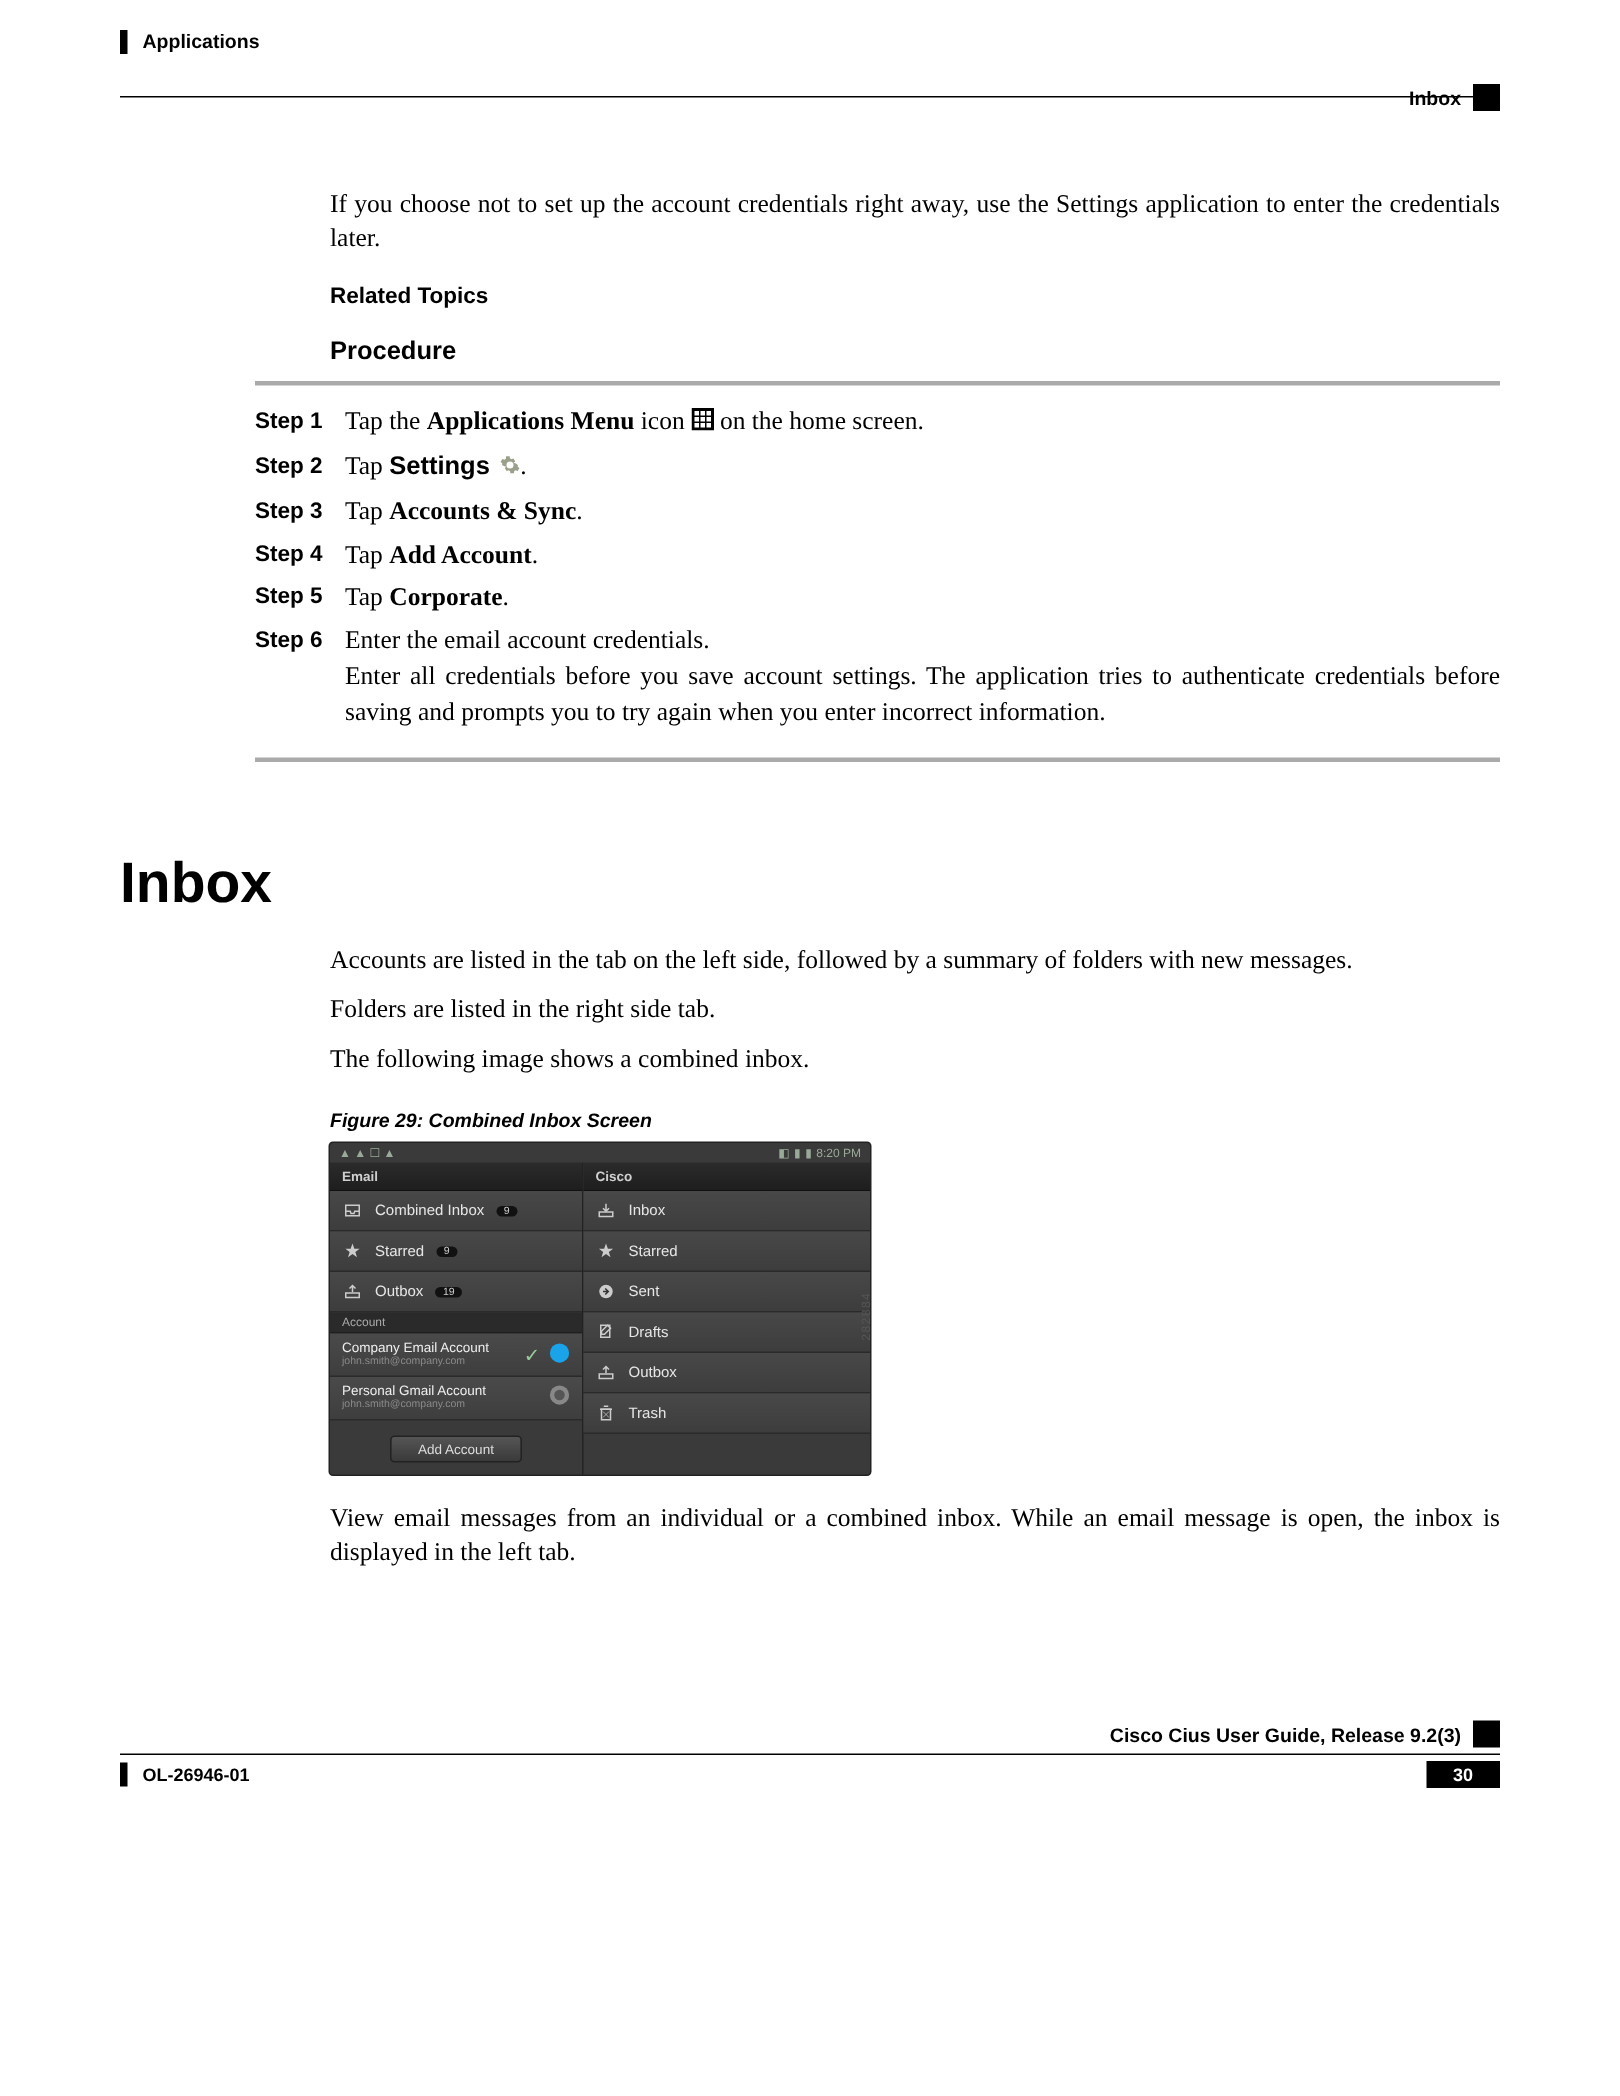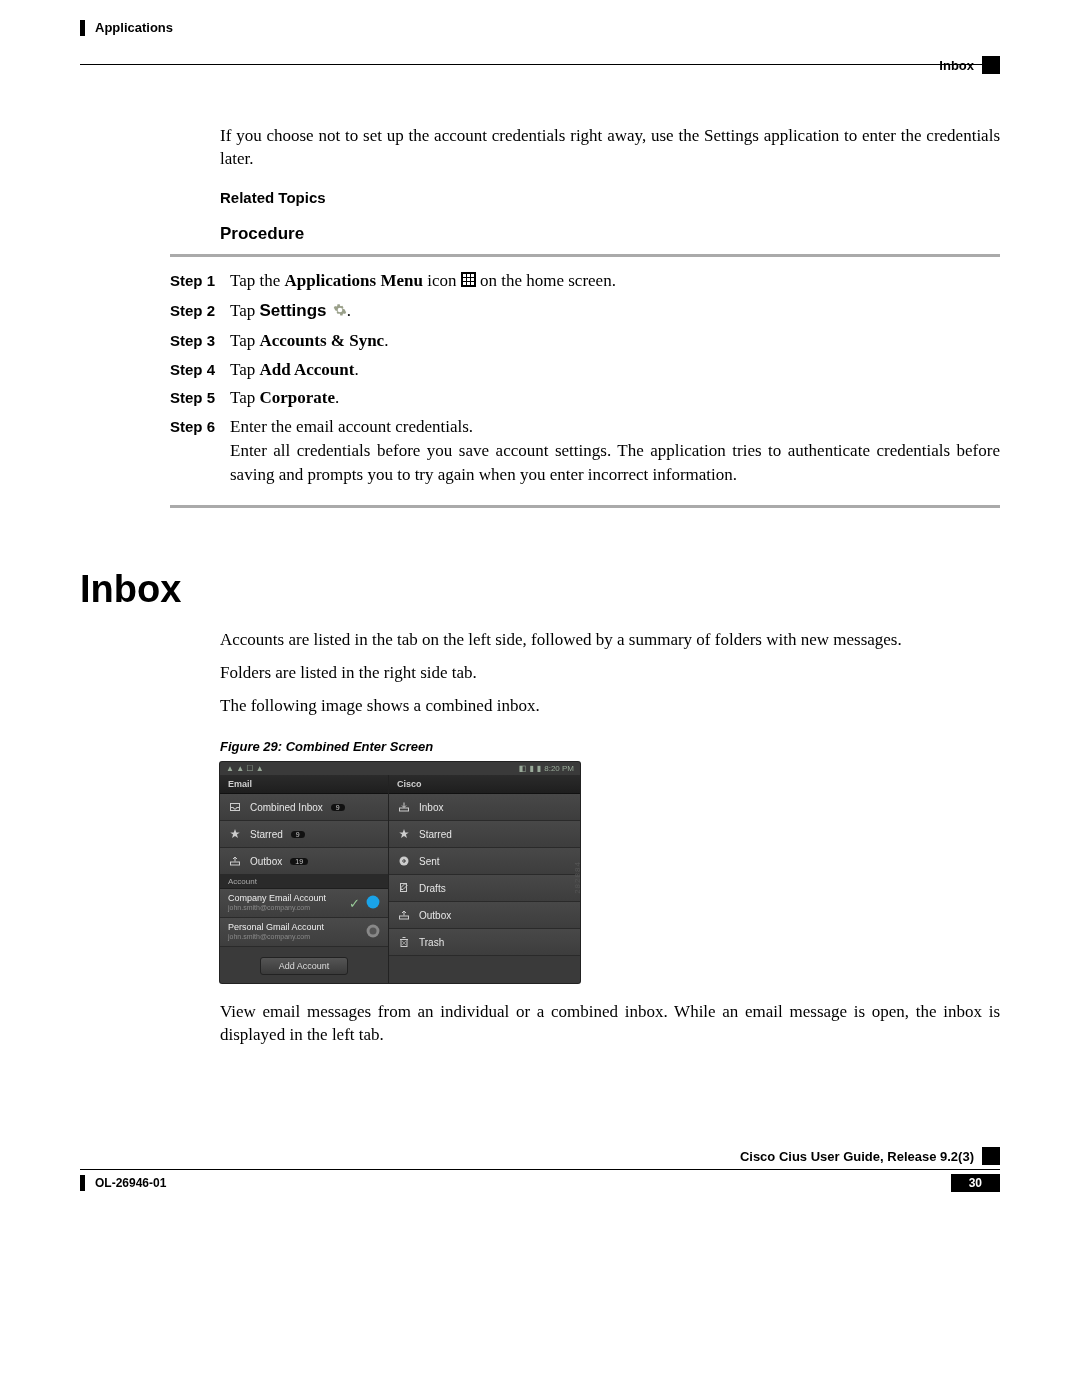--- a/index.html
+++ b/index.html
@@ -391,21 +391,21 @@
 
     <hr class="proc-rule-bottom">
   </div>
 
   <div class="h1">Inbox</div>
 
   <div class="content-indent">
     <p class="para">Accounts are listed in the tab on the left side, followed by a summary of folders with new messages.</p>
     <p class="para">Folders are listed in the right side tab.</p>
     <p class="para">The following image shows a combined inbox.</p>
-    <div class="fig-caption">Figure 29: Combined Enter Screen</div>
+    <div class="fig-caption">Figure 29: Combined Inbox Screen</div>
 
     <div class="screenshot">
       <div class="ss-status">
         <div class="ss-status-left">▲ ▲ ☐ ▲</div>
         <div class="ss-status-right">
           <span>◧</span>
           <span>▮</span>
           <span>▮</span>
           <span>8:20 PM</span>
         </div>

